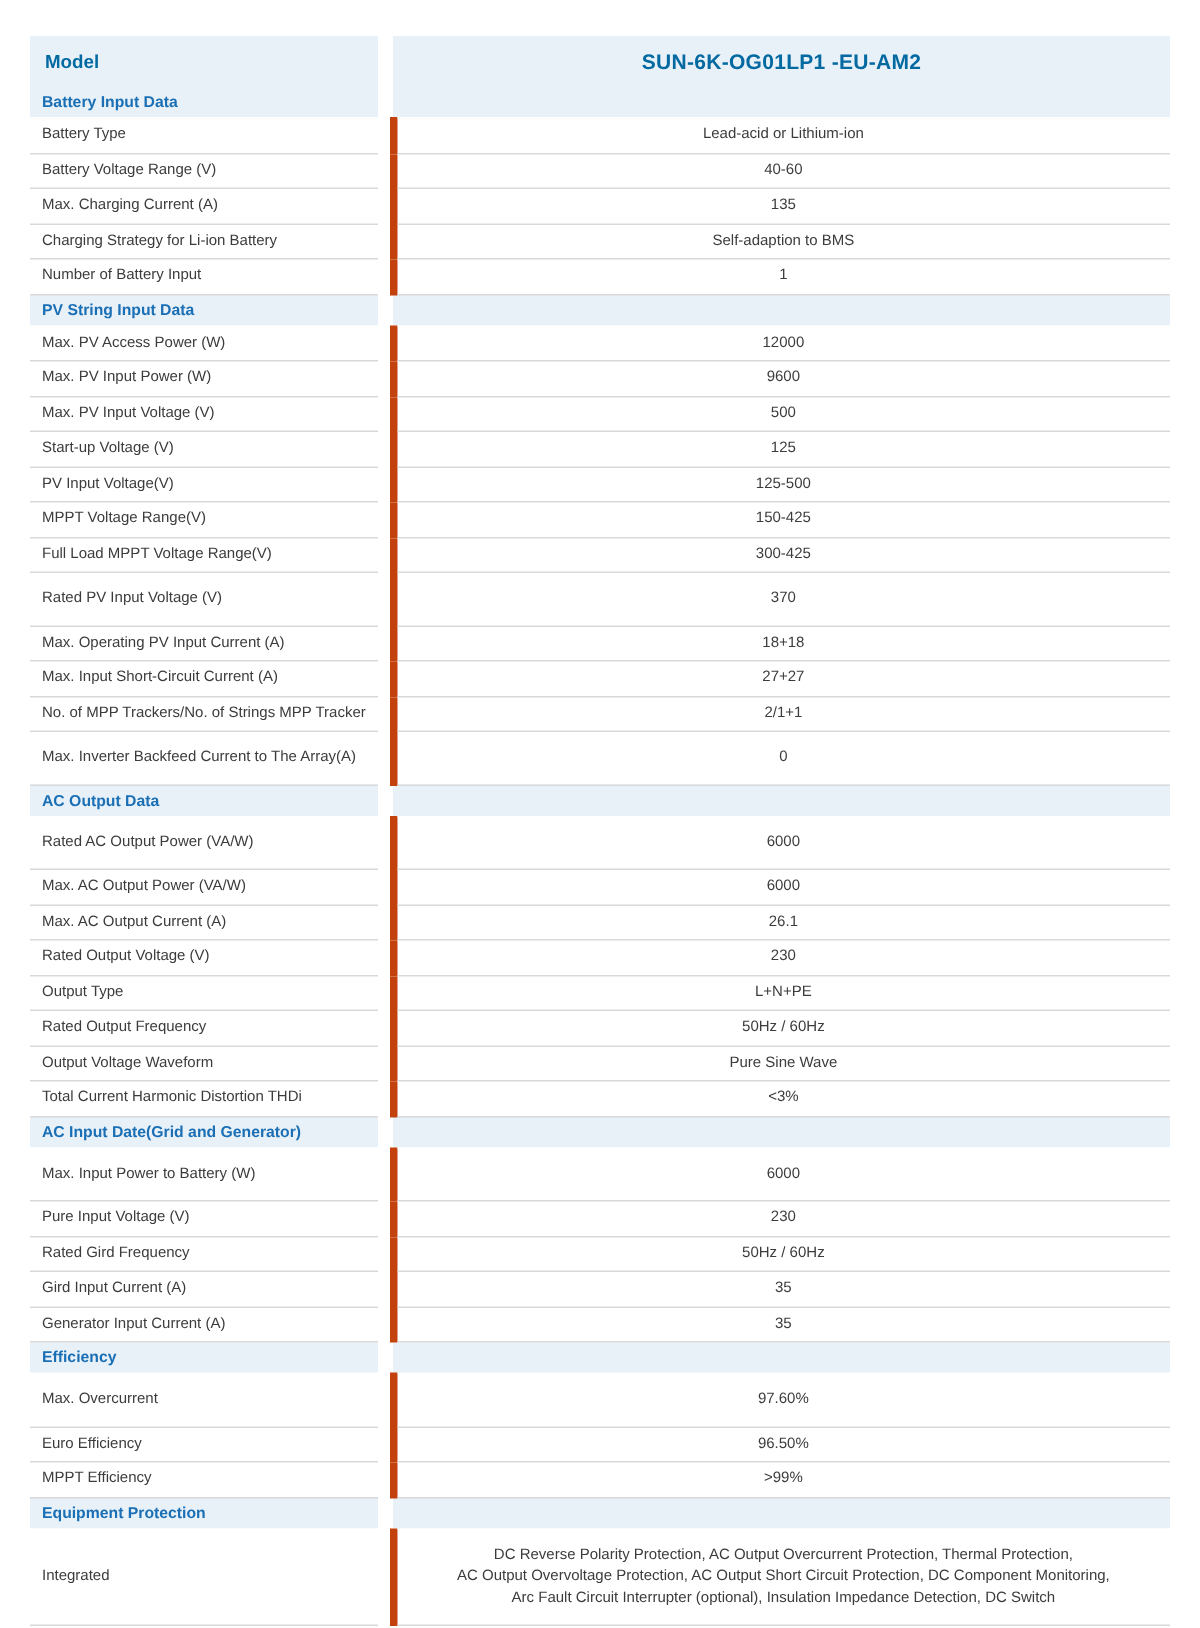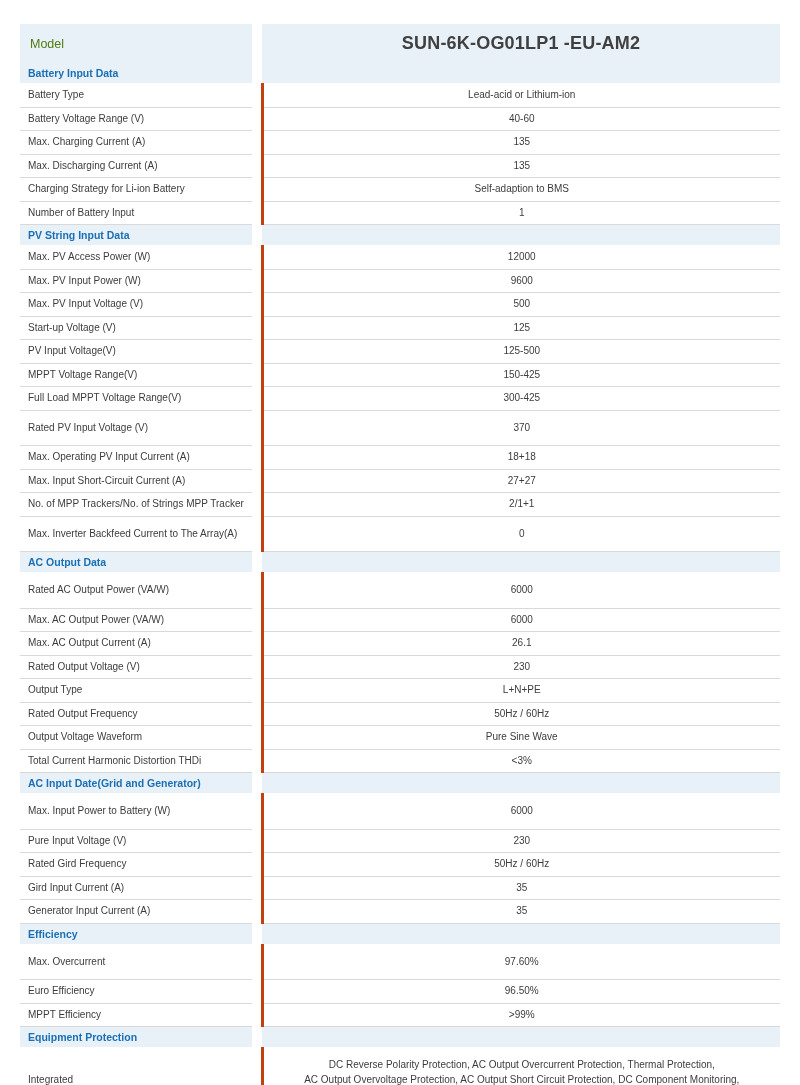--- a/index.html
+++ b/index.html
@@ -26,29 +26,29 @@
   table.spec col.c-label { width: 232px; }
   table.spec col.c-gap   { width: 10px; }
   table.spec col.c-value { width: 518px; }
 
   tr.header-row td {
     background: #e8f1f8;
     padding: 9px 10px;
     vertical-align: middle;
   }
   tr.header-row td.h-label {
-    color: #4d7c0f;
-    font-weight: normal;
+    color: #0369a1;
+    font-weight: bold;
     font-size: 12.5px;
   }
   tr.header-row td.h-gap { background: #ffffff; }
   tr.header-row td.h-value {
-    color: #404040;
+    color: #0369a1;
     font-weight: bold;
-    font-size: 18px;
+    font-size: 14px;
     text-align: center;
     letter-spacing: .2px;
   }
 
   tr.section-row td.s-label {
     background: #e8f1f8;
     color: #1a6fb5;
     font-weight: bold;
     font-size: 10.5px;
     padding: 4px 8px;
@@ -67,21 +67,21 @@
     padding: 4px 8px;
     border-bottom: 1px solid #d9d9d9;
     line-height: 1.25;
   }
   tr.data-row td.d-gap { background: #ffffff; }
   tr.data-row td.d-value {
     font-size: 10px;
     color: #3c3c3c;
     padding: 4px 20px;
     border-bottom: 1px solid #d9d9d9;
-    border-left: 3px solid #c2410c;
+    border-left: 5px solid #c2410c;
     text-align: center;
     line-height: 1.45;
   }
   tr.data-row.tall td.d-label,
   tr.data-row.tall td.d-value { padding-top: 10px; padding-bottom: 10px; }
 </style>
 </head>
 <body>
 
 <div class="sheet">
@@ -111,25 +111,20 @@
           <td class="d-label">Battery Voltage Range (V)</td>
           <td class="d-gap"></td>
           <td class="d-value">40-60</td>
         </tr>
         <tr class="data-row">
           <td class="d-label">Max. Charging Current (A)</td>
           <td class="d-gap"></td>
           <td class="d-value">135</td>
         </tr>
         <tr class="data-row">
-          <td class="d-label">Max. Discharging Current (A)</td>
-          <td class="d-gap"></td>
-          <td class="d-value">135</td>
-        </tr>
-        <tr class="data-row">
           <td class="d-label">Charging Strategy for Li-ion Battery</td>
           <td class="d-gap"></td>
           <td class="d-value">Self-adaption to BMS</td>
         </tr>
         <tr class="data-row">
           <td class="d-label">Number of Battery Input</td>
           <td class="d-gap"></td>
           <td class="d-value">1</td>
         </tr>
         <tr class="section-row">

